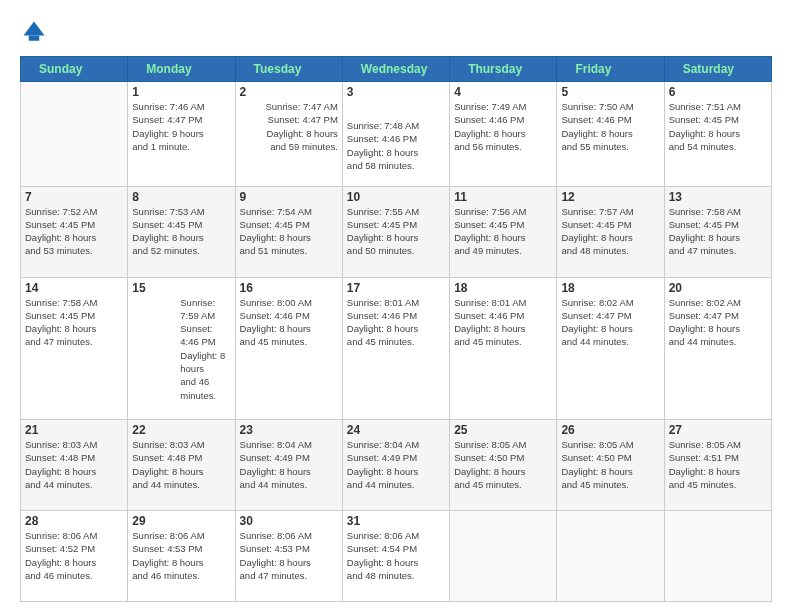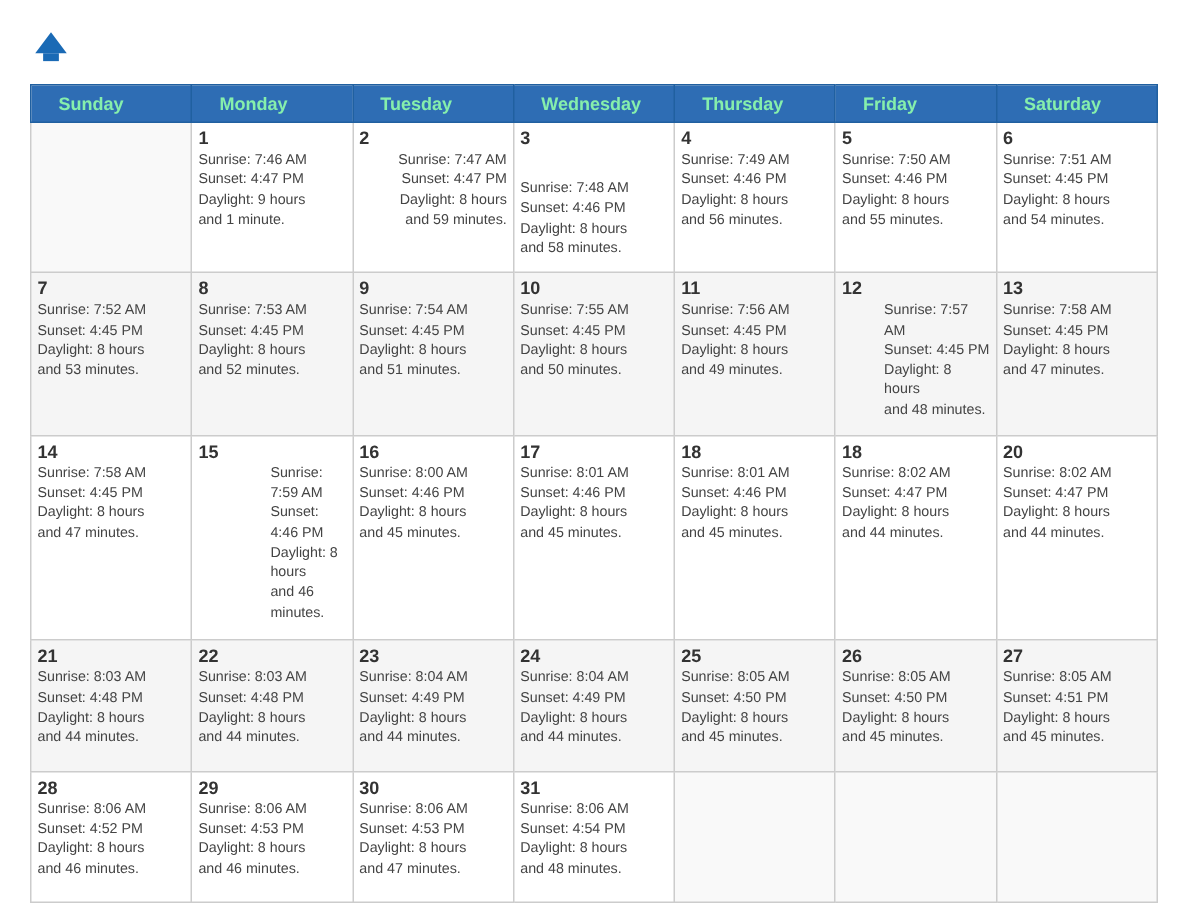--- a/index.html
+++ b/index.html
@@ -213,21 +213,21 @@
           </td>
           <td>
             <span class="day-number">11</span>
             <div class="day-info" style="white-space: pre-line;">Sunrise: 7:56 AM
 Sunset: 4:45 PM
 Daylight: 8 hours
 and 49 minutes.</div>
           </td>
           <td>
             <span class="day-number">12</span>
-            <div class="day-info" style="white-space: pre-line; margin-left: 28px;">Sunrise: 7:57 AM
+            <div class="day-info" style="white-space: pre-line;">Sunrise: 7:57 AM
 Sunset: 4:45 PM
 Daylight: 8 hours
 and 48 minutes.</div>
           </td>
           <td>
             <span class="day-number">13</span>
             <div class="day-info" style="white-space: pre-line;">Sunrise: 7:58 AM
 Sunset: 4:45 PM
 Daylight: 8 hours
 and 47 minutes.</div>

